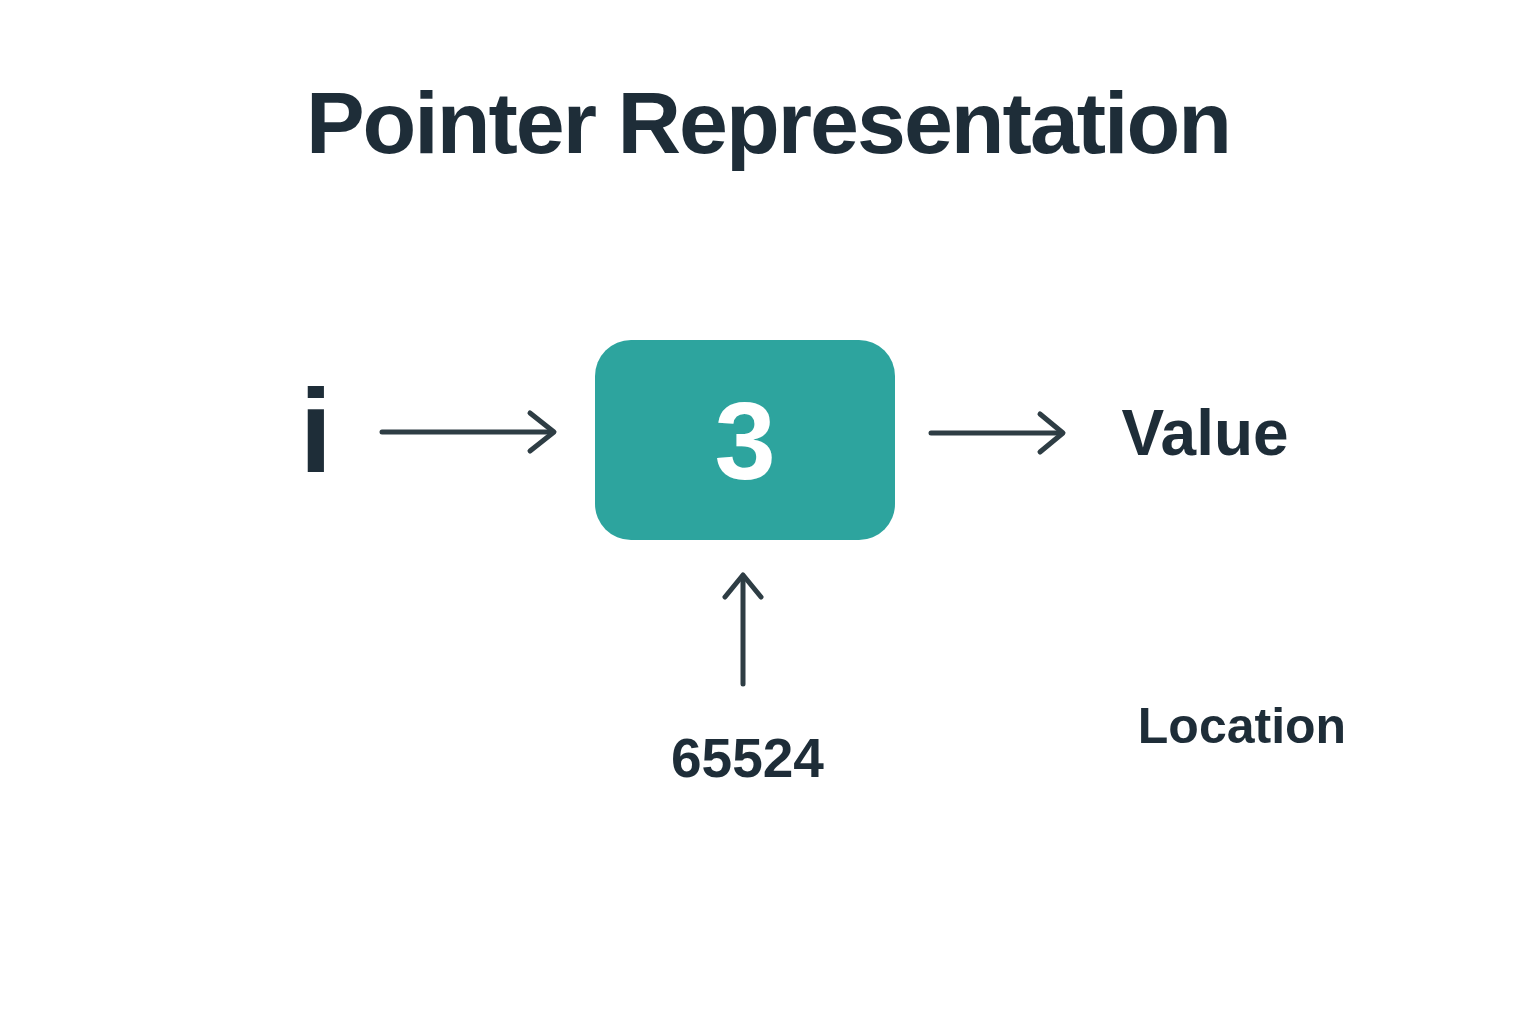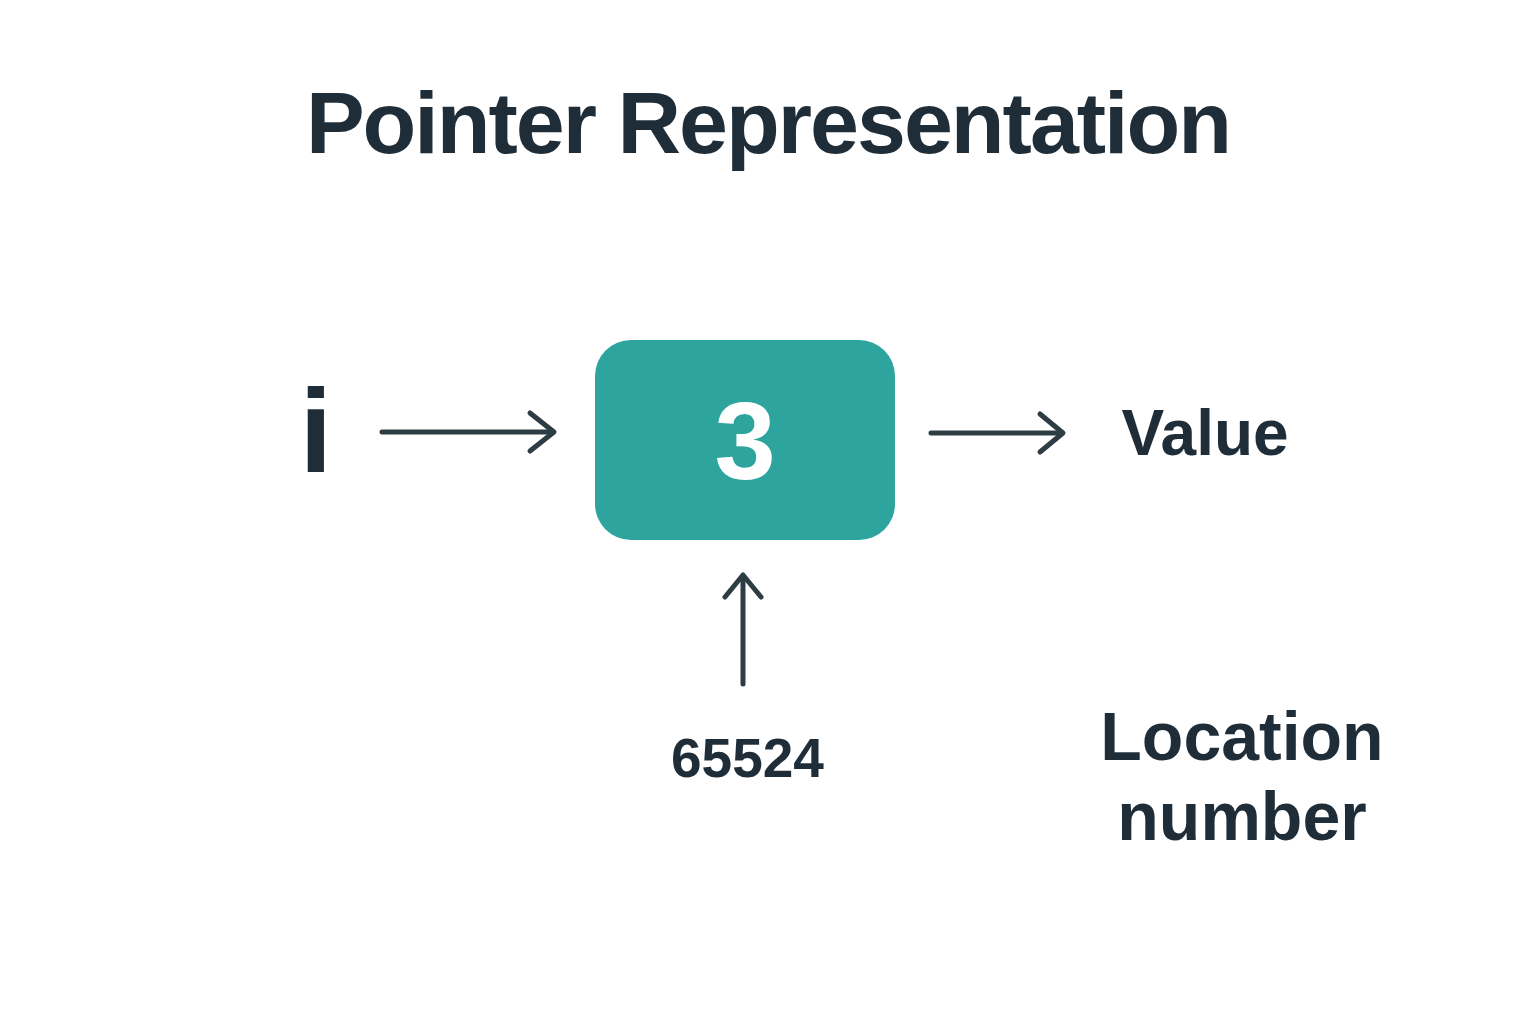--- a/index.html
+++ b/index.html
@@ -99,21 +99,21 @@
     font-size: 55px;
     font-weight: 600;
     color: var(--text);
   }
   .location-label {
     position: absolute;
     left: 1077px;
     top: 697px;
     width: 330px;
     text-align: center;
-    font-size: 68px;
+    font-size: 50px;
     font-weight: 600;
     line-height: 1.17;
     color: var(--text);
   }
 </style>
 </head>
 <body>
 
 <div class="canvas">
 
@@ -139,16 +139,15 @@
 
   <svg class="arrow-svg a3" width="48" height="120" viewBox="0 0 48 120">
     <line x1="24" y1="114" x2="24" y2="6" stroke="#2e3d44" stroke-width="5" stroke-linecap="round"></line>
     <polyline points="6,27 24,5 42,27" fill="none" stroke="#2e3d44" stroke-width="5" stroke-linecap="round" stroke-linejoin="round"></polyline>
   </svg>
 
   <div class="location-number">65524</div>
 
   <div class="location-label">
     <div>Location</div>
-    <div>number</div>
   </div>
 
 </div>
 
 </body></html>

